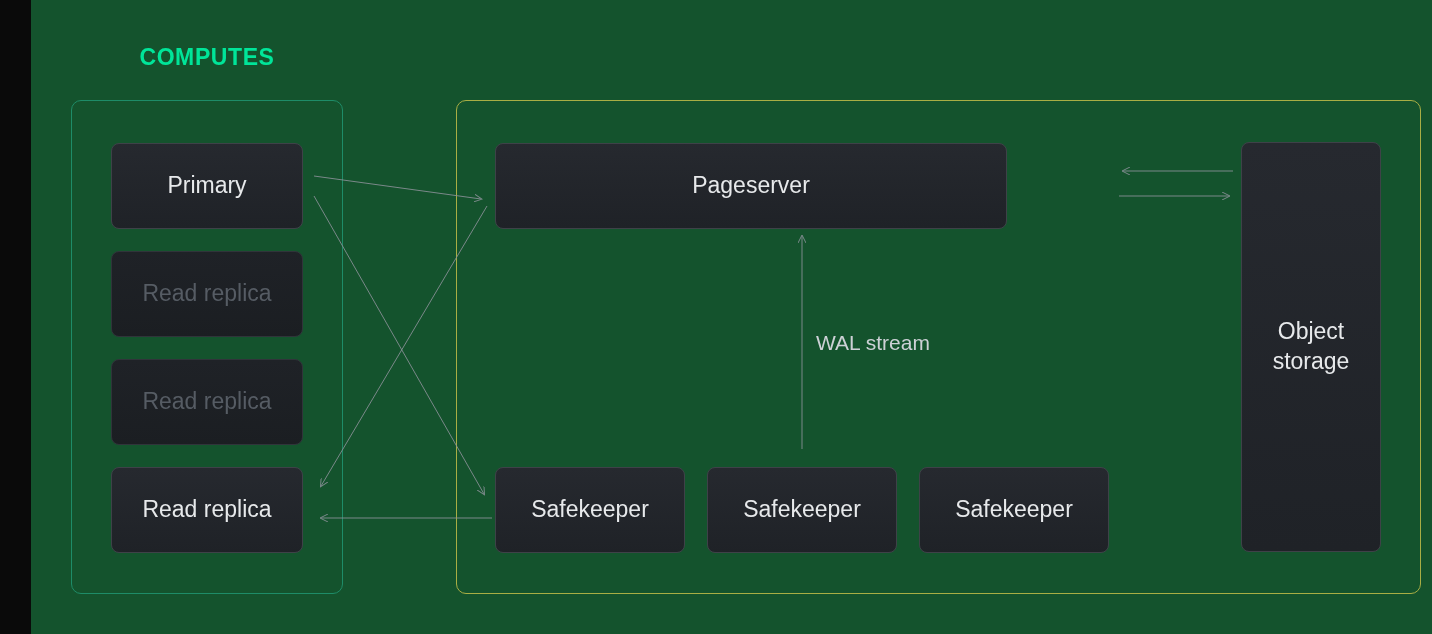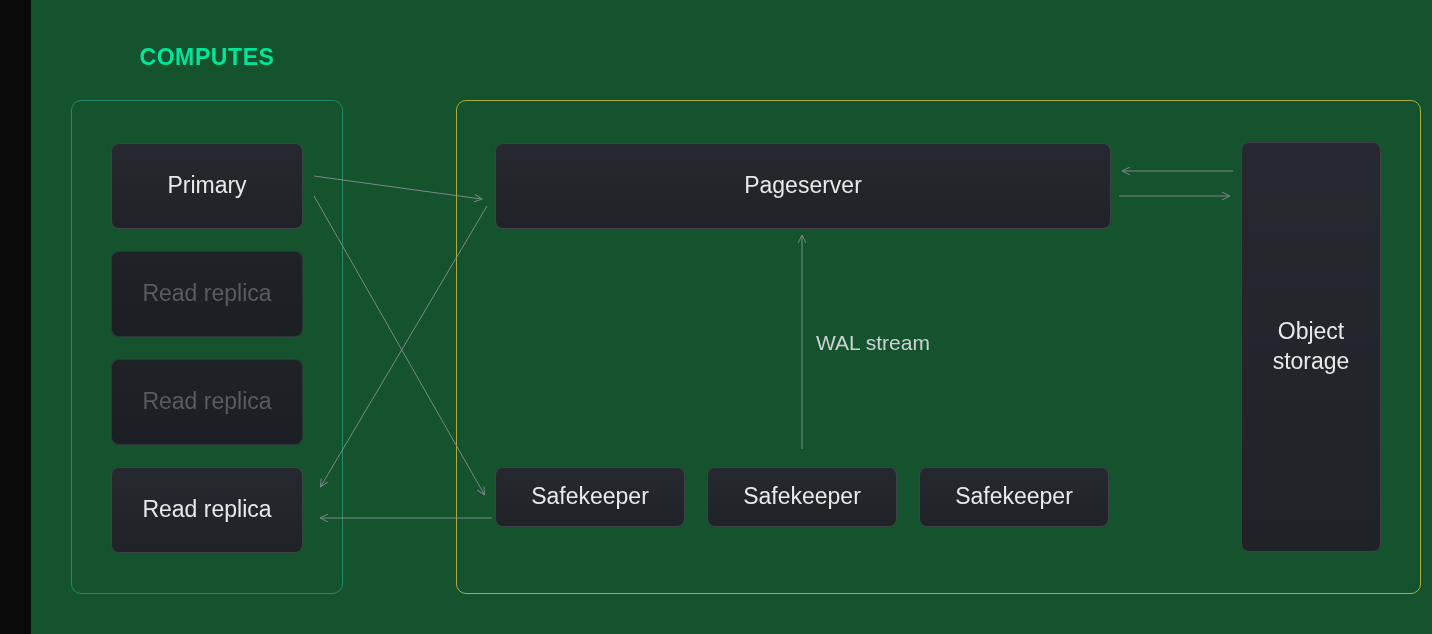--- a/index.html
+++ b/index.html
@@ -62,23 +62,23 @@
     border-color: #30343a;
     color: #565c64;
   }
 
   .compute-node { left: 80px; width: 192px; height: 86px; border-radius: 8px; }
   .node-primary        { top: 143px; }
   .node-read-replica-1 { top: 251px; }
   .node-read-replica-2 { top: 359px; }
   .node-read-replica-3 { top: 467px; }
 
-  .node-pageserver { left: 464px; top: 143px; width: 616px; height: 86px; }
+  .node-pageserver { left: 464px; top: 143px; width: 512px; height: 86px; }
 
-  .safekeeper-node { top: 467px; width: 190px; height: 60px; }
+  .safekeeper-node { top: 467px; width: 190px; height: 86px; }
   .node-safekeeper-1 { left: 464px; }
   .node-safekeeper-2 { left: 676px; }
   .node-safekeeper-3 { left: 888px; }
 
   .node-object-storage {
     left: 1210px; top: 142px; width: 140px; height: 410px;
     padding: 0 32px;
   }
 
   .wal-label {

